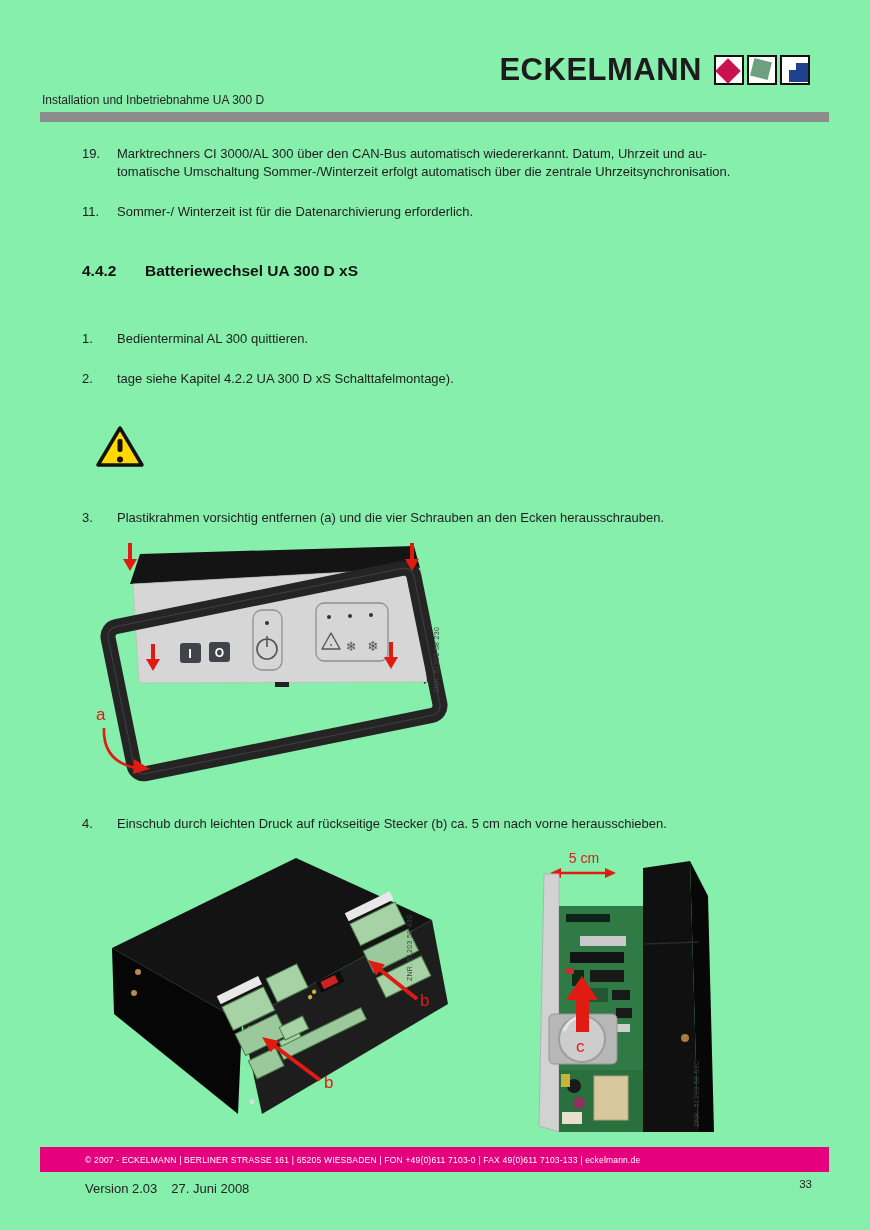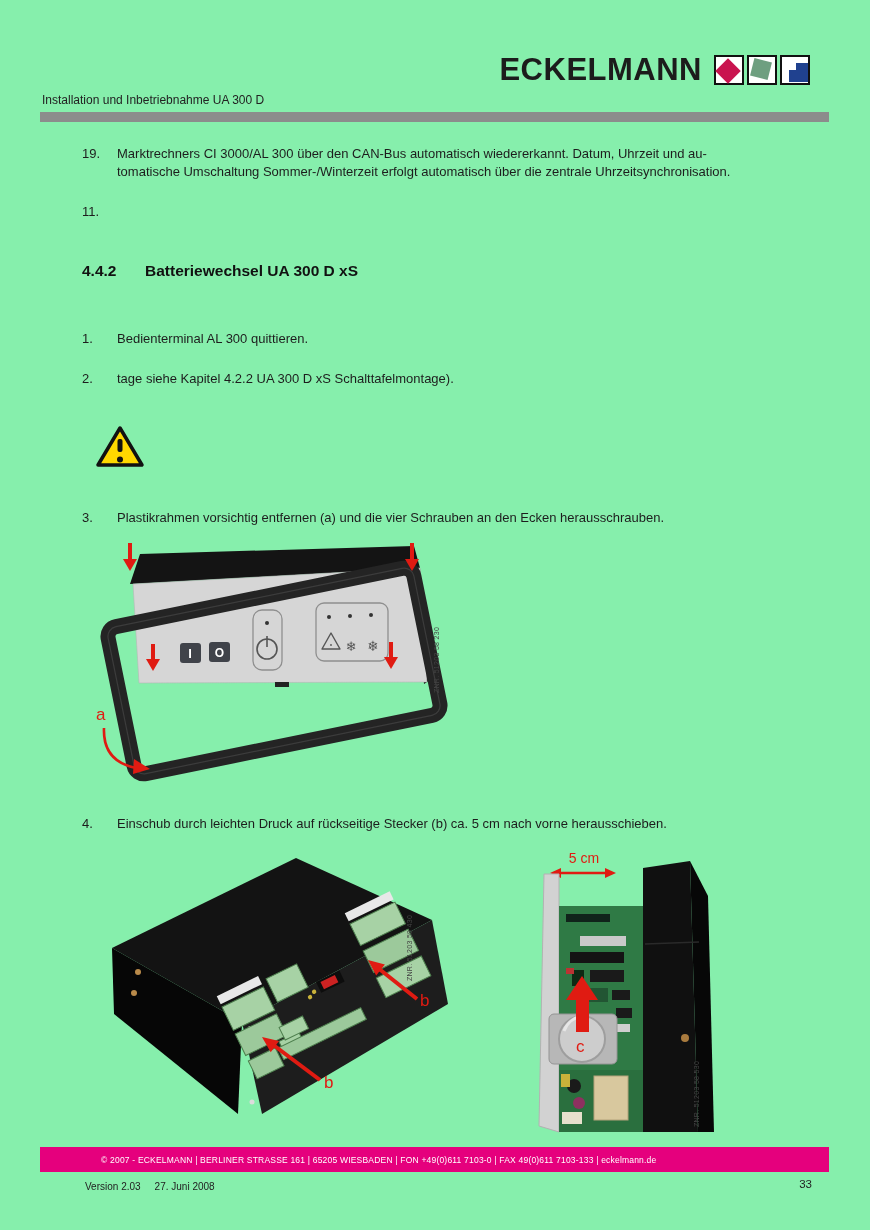--- a/index.html
+++ b/index.html
@@ -42,22 +42,22 @@
   #warning-text{position:absolute;left:160px;top:426px;font-size:13px;line-height:17.5px;}
 
   
   .fig{position:absolute;}
   .znr{font-size:7px;fill:#444;letter-spacing:.3px;}
   .redlab{fill:#e01b12;font-size:17px;}
 
   
   #footer-bar{position:absolute;left:40px;top:1147px;width:789px;height:25px;
     background:#e5007d;display:flex;align-items:center;}
-  #footer-copy{color:#ffffff;font-size:8.5px;letter-spacing:.2px;padding-left:45px;white-space:nowrap;margin-left:16px;}
-  #version-row{position:absolute;left:85px;top:1181px;font-size:10px;color:#222;}
+  #footer-copy{color:#ffffff;font-size:8.5px;letter-spacing:.2px;padding-left:45px;white-space:nowrap;}
+  #version-row{position:absolute;left:85px;top:1181px;font-size:13px;color:#222;}
   #version-row .ver{margin-right:14px;}
   #page-num{position:absolute;right:58px;top:1178px;font-size:11.5px;color:#222;}
 </style>
 </head>
 <body>
 
 <div id="page">
 
   <div id="logo-row">
     <div id="logo-word">ECKELMANN</div>
@@ -82,20 +82,21 @@
     <span class="num">19.</span>
     <div class="body">
       <div class="t-line">Marktrechners CI 3000/AL 300 über den CAN-Bus automatisch wiedererkannt. Datum, Uhrzeit und au-</div>
       <div class="t-line">tomatische Umschaltung Sommer-/Winterzeit erfolgt automatisch über die zentrale Uhrzeitsynchronisation.</div>
     </div>
   </div>
 
   <div class="item" style="top:203px">
     <span class="num">11.</span>
     <div class="body">
+      <div class="t-line">Sommer-/ Winterzeit ist für die Datenarchivierung erforderlich.</div>
     </div>
   </div>
 
   <div id="section-heading">
     <span class="sec-num">4.4.2</span>
     <span>Batteriewechsel UA 300 D xS</span>
   </div>
 
   <div class="item" style="top:330px">
     <span class="num">1.</span>

